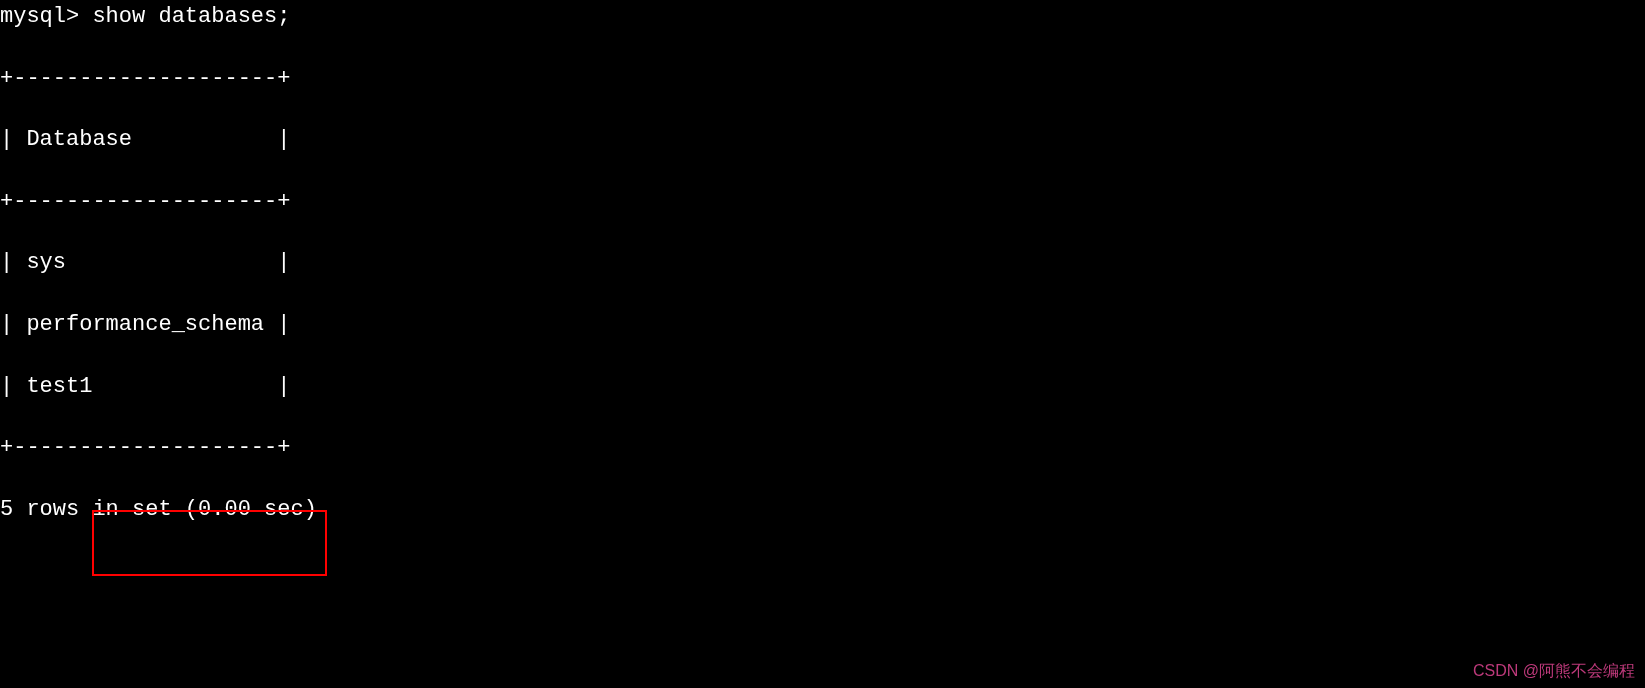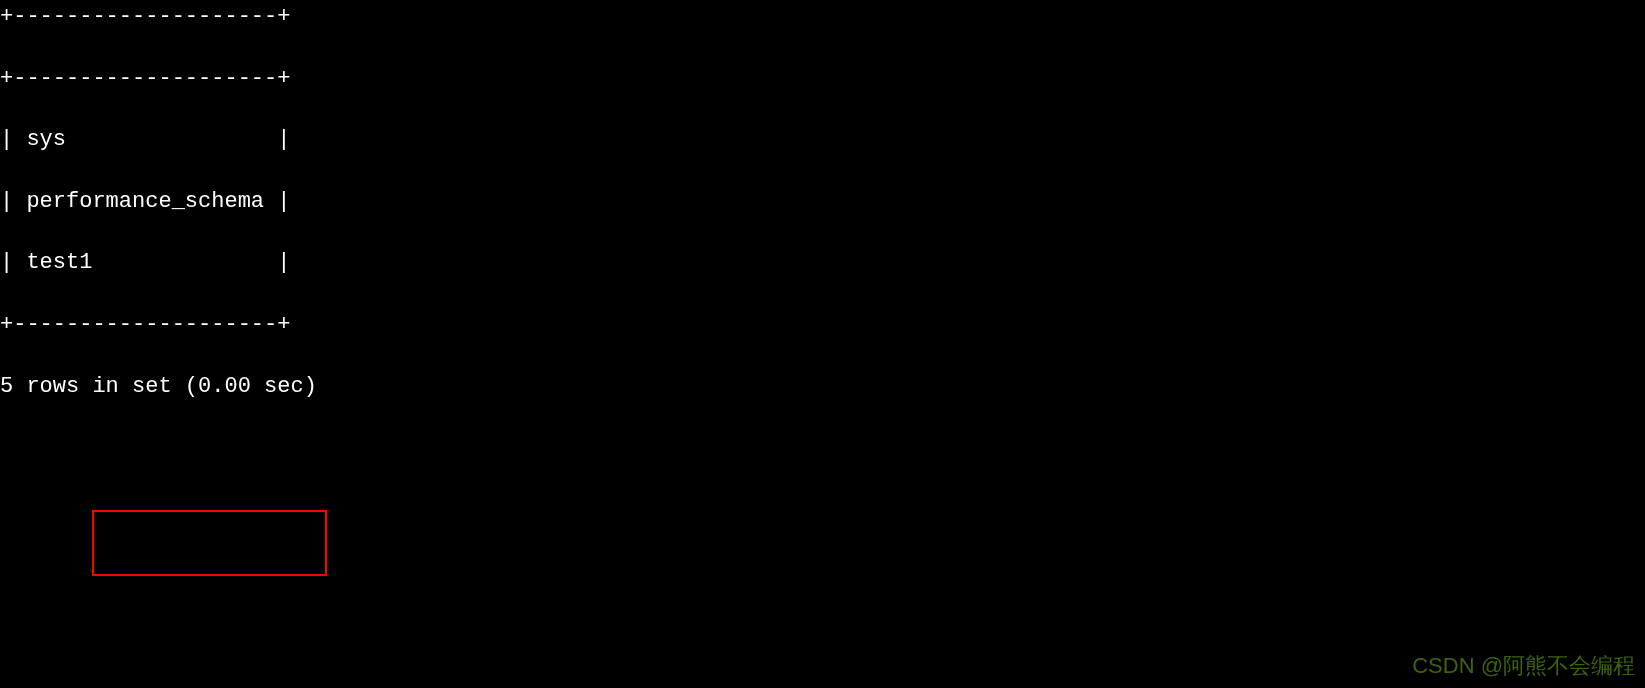--- a/index.html
+++ b/index.html
@@ -25,31 +25,32 @@
     .red-box {
       position: absolute;
       border: 2px solid #ff0000;
       box-sizing: border-box;
       pointer-events: none;
     }
     .watermark {
       position: absolute;
       bottom: 6px;
       right: 10px;
-      color: #4d7c0f;
-      font-size: 22px;
+      color: #ec4899;
+      font-size: 16px;
       font-family: sans-serif;
       opacity: 0.8;
     }
   </style>
 </head>
 <body>
 
-<pre>
+<pre><span class="line"><span>mysql&gt; </span><span>show databases;</span></span>
 <span class="line">+--------------------+</span>
+<span class="line">| Database           |</span>
 <span class="line">+--------------------+</span>
 <span class="line">| sys                |</span>
 <span class="line">| performance_schema |</span>
 <span class="line">| test1              |</span>
 <span class="line">+--------------------+</span>
 <span class="line">5 rows in set (0.00 sec)</span>
 <span class="line"></span>
 
 
 

